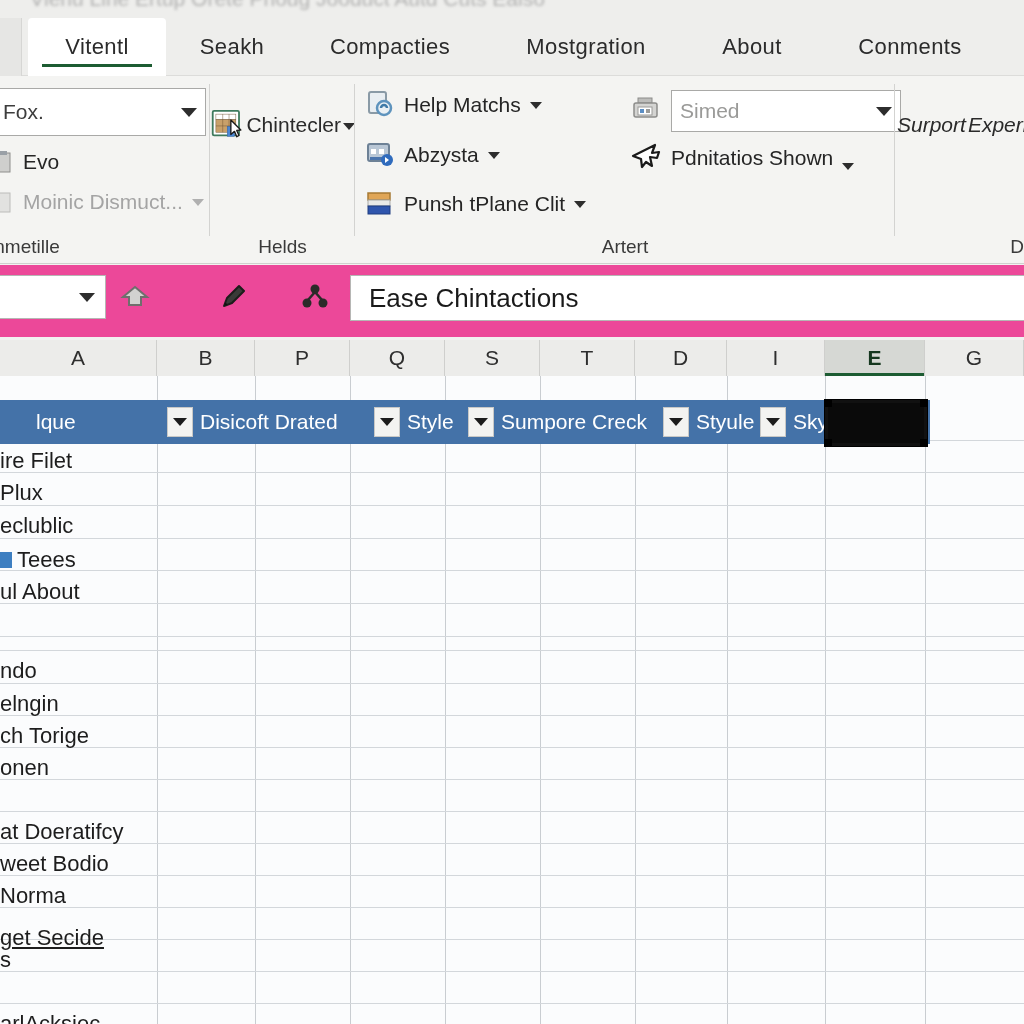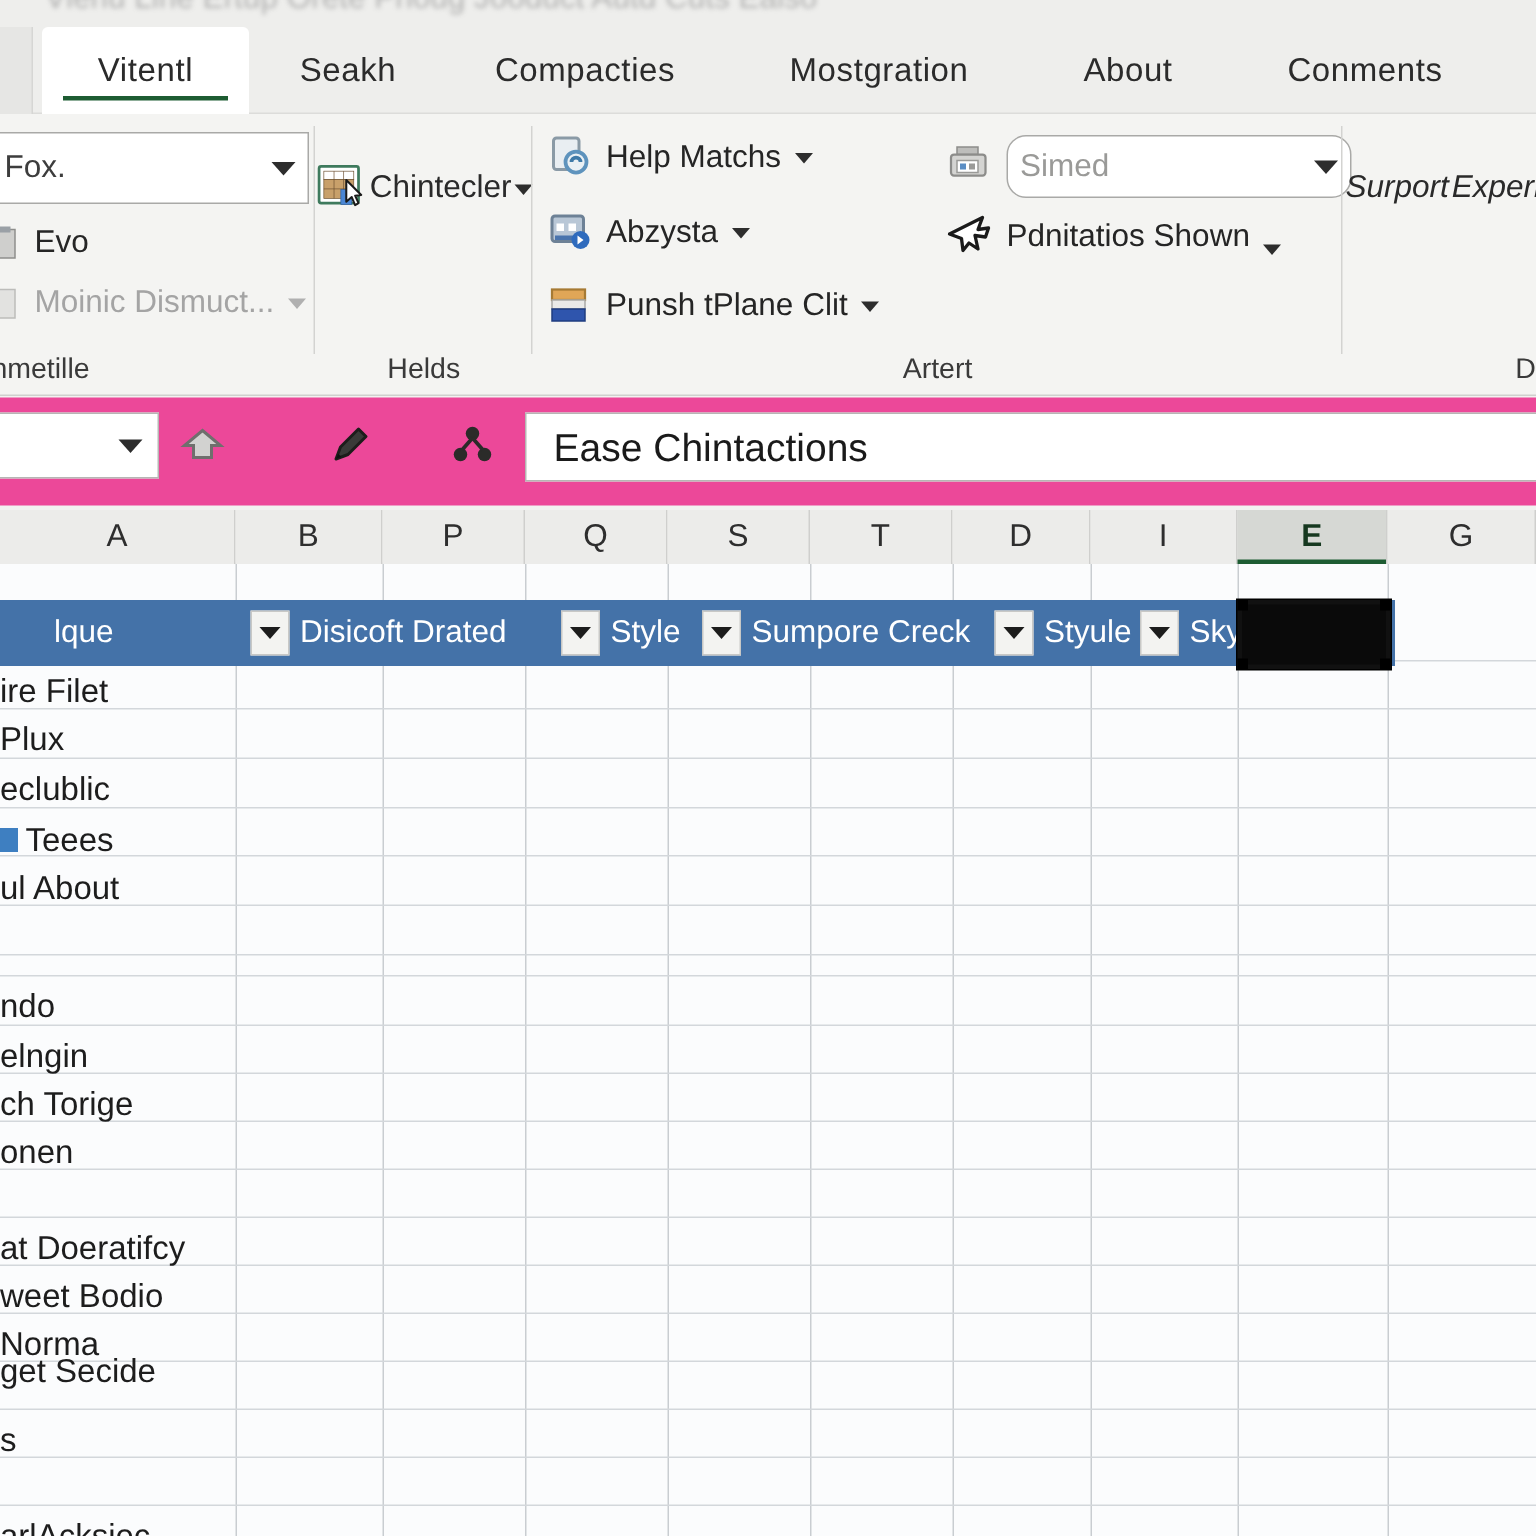--- a/index.html
+++ b/index.html
@@ -336,21 +336,21 @@
       </div>
 
       <div class="rline" style="left:275px;top:14px;">
         <svg width="32" height="32" viewBox="0 0 32 32">
           <rect x="8" y="3" width="14" height="5" fill="#bdbdbb" stroke="#8c8c8a"></rect>
           <rect x="4" y="8" width="23" height="14" rx="2" fill="#d4d4d2" stroke="#8c8c8a" stroke-width="1.5"></rect>
           <rect x="8" y="12" width="14" height="8" fill="#ffffff" stroke="#9a9a98"></rect>
           <rect x="10" y="14" width="4" height="4" fill="#5b8ec4"></rect>
           <rect x="16" y="14" width="4" height="4" fill="#9a9a98"></rect>
         </svg>
-        <div class="combo" style="position:relative;left:0;top:0;width:230px;height:42px;border-radius:13px;">
+        <div class="combo" style="position:relative;left:0;top:0;width:230px;height:42px;">
           <span class="cbtext" style="color:#9a9a98;">Simed</span>
           <span class="caret-dn"></span>
         </div>
       </div>
 
       <div class="rline" style="left:275px;top:64px;align-items:flex-end;">
         <svg width="32" height="30" viewBox="0 0 32 30">
           <path d="M3 16 L25 5 L22 13 L29 12 L27 18 L20 17 L22 26 L16 22 L12 27 L11 19 Z" fill="#ffffff" stroke="#1a1a1a" stroke-width="2.2" stroke-linejoin="round"></path>
         </svg>
         <span>Pdnitatios Shown</span>
@@ -502,18 +502,18 @@
       <span>Teees</span>
     </div>
     <div class="datacell" style="top:198px;width:157px;">ul About</div>
     <div class="datacell" style="top:277px;width:157px;">ndo</div>
     <div class="datacell" style="top:310px;width:157px;">elngin</div>
     <div class="datacell" style="top:342px;width:157px;">ch Torige</div>
     <div class="datacell" style="top:374px;width:157px;">onen</div>
     <div class="datacell" style="top:438px;width:157px;">at Doeratifcy</div>
     <div class="datacell" style="top:470px;width:157px;">weet Bodio</div>
     <div class="datacell" style="top:502px;width:157px;">Norma</div>
-    <div class="datacell" style="top:520px;width:157px;">get Secide</div>
+    <div class="datacell" style="top:544px;width:157px;text-decoration:underline;">get Secide</div>
     <div class="datacell" style="top:566px;width:157px;">s</div>
     <div class="datacell" style="top:630px;width:157px;">arlAcksiec</div>
 
   </div>
 </div>
 
 </body></html>

